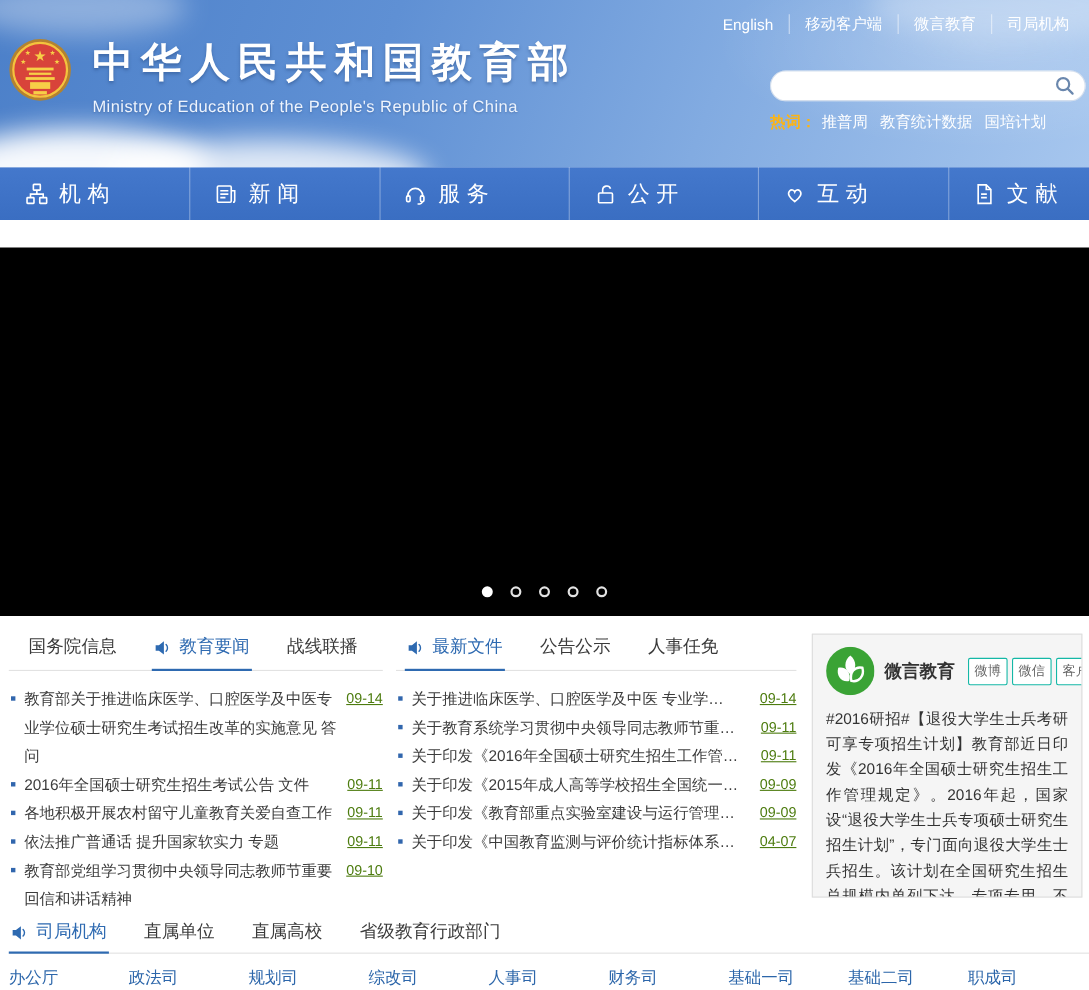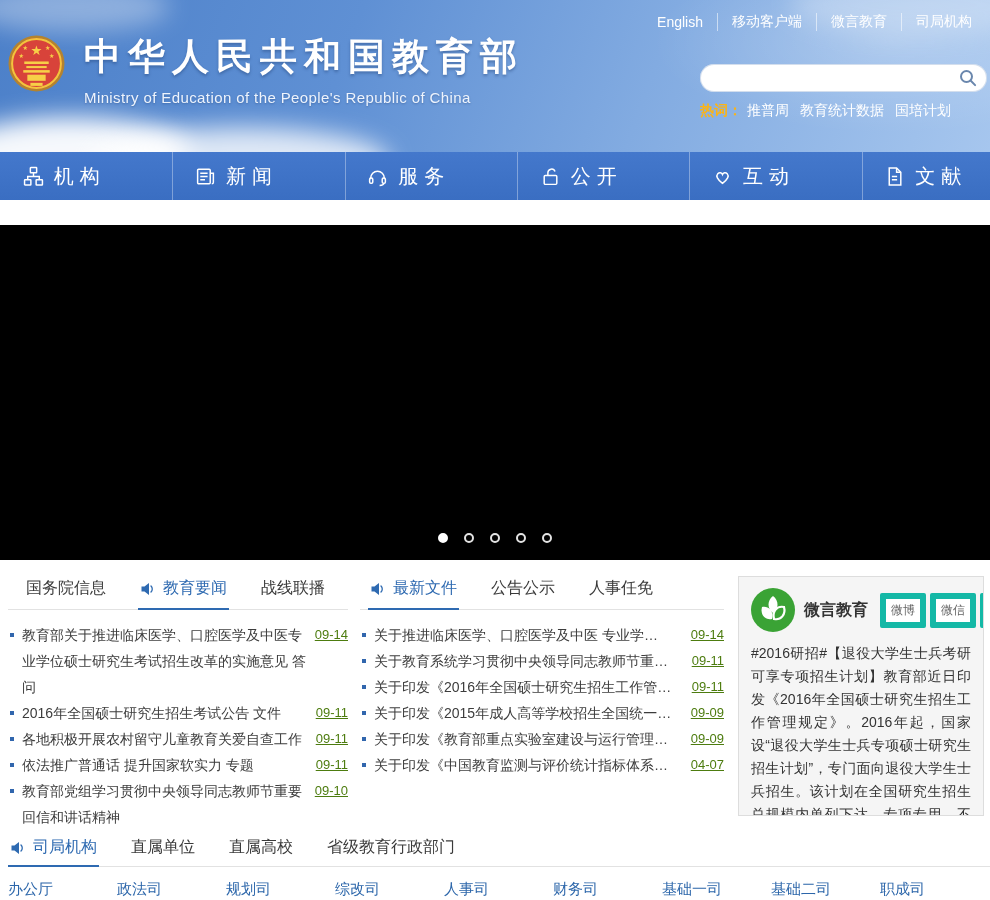--- a/index.html
+++ b/index.html
@@ -69,21 +69,21 @@
   .news-item { display:flex; align-items:flex-start; line-height:26px; color:#3c3c3c; font-size:14px; }
   .bullet { width:4px; height:4px; background:#3166ad; margin:11px 8px 0 2px; flex:none; }
   .news-text { flex:1; }
   .news-date { color:#4d7c0f; font-size:13px; margin-left:8px; line-height:26px; flex:none;text-decoration:underline; }
 
   
   .weiyan-box { border:1px solid #ddd; background:#f5f5f5; height:240px; padding:11px 12px; overflow:hidden; }
   .weiyan-head { display:flex; align-items:center; }
   .weiyan-logo { width:44px; height:44px; flex:none; }
   .weiyan-title { font-size:16px; font-weight:bold; color:#333; margin:0 8px 0 9px; white-space:nowrap; }
-  .weiyan-btn { border:6px solid #14b8a6; background:#fff; color:#666; font-size:12px; padding:3px 5px; border-radius:2px; margin-left:4px; white-space:nowrap; cursor:pointer; }
+  .weiyan-btn { border:1px solid #14b8a6; background:#fff; color:#666; font-size:12px; padding:3px 5px; border-radius:2px; margin-left:4px; white-space:nowrap; cursor:pointer; }
   .weiyan-content { margin-top:10px; font-size:14px; line-height:23px; color:#333; text-align:justify; }
 
   
   .orgs { margin-top:6px; padding-left:8px; }
   .orgs .tabs { height:31px; }
   .orgs .tab { padding-bottom:8px; }
   .orgs .tab.active { padding-bottom:7px; }
   .org-grid { display:grid; grid-template-columns:repeat(9,109px); grid-auto-rows:33px; padding-top:13px; }
   .org-link { color:#2c66aa; font-size:15px; }
 </style>

